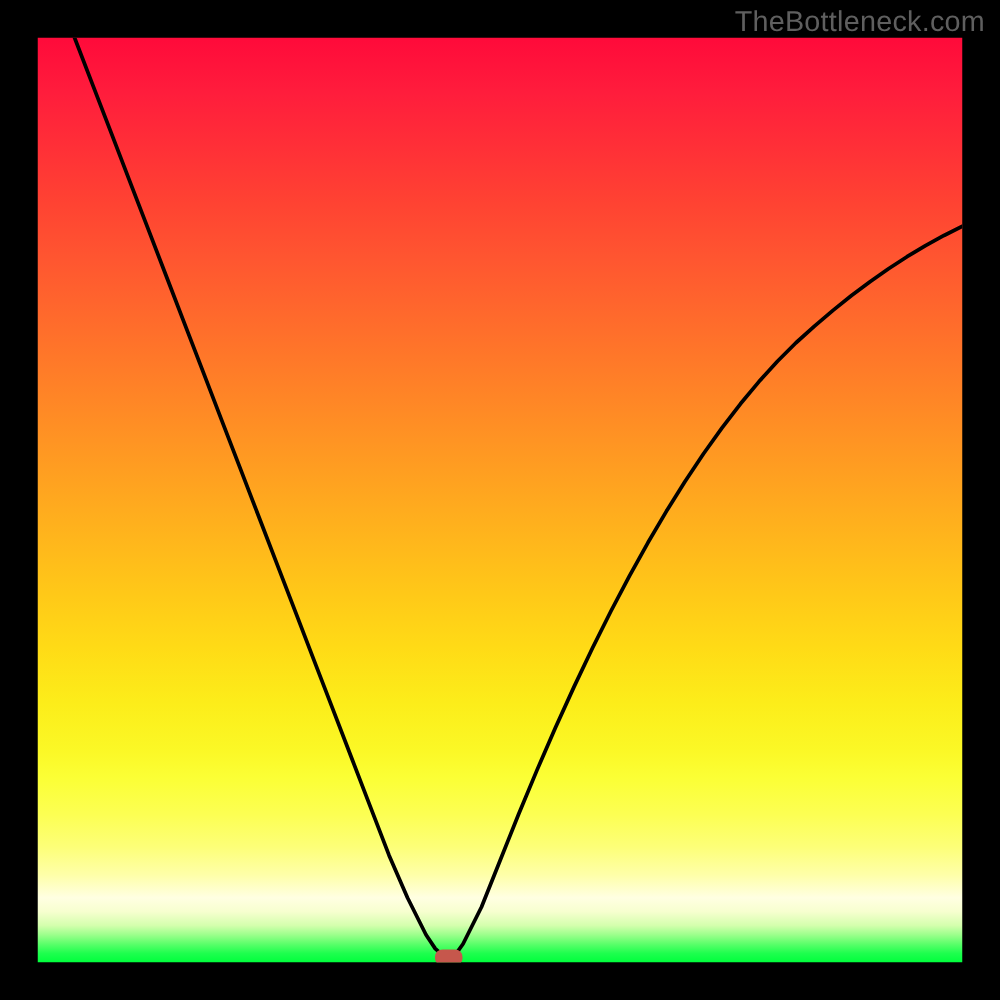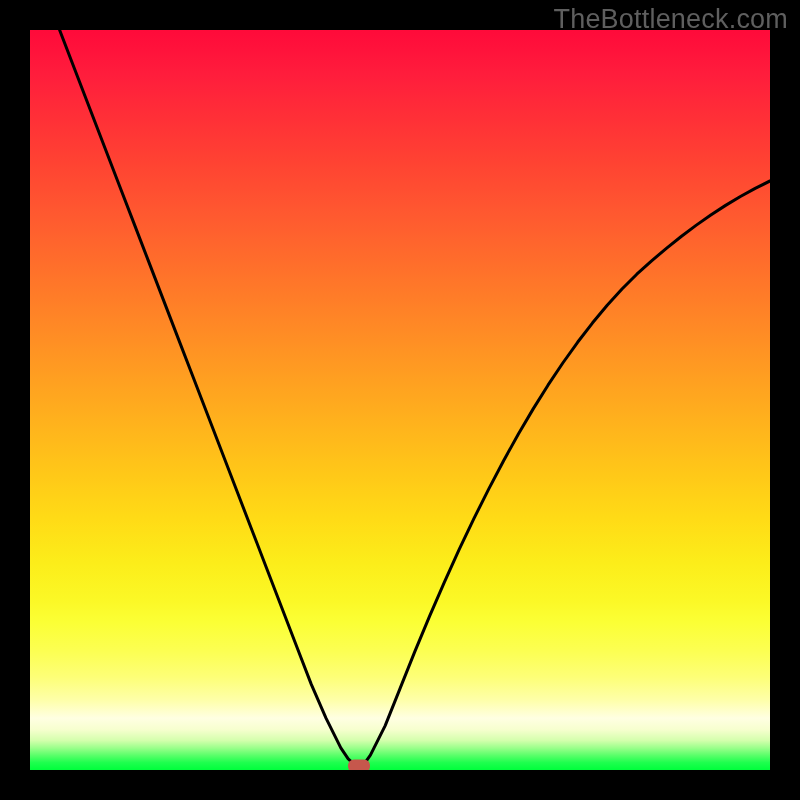--- a/index.html
+++ b/index.html
@@ -15,21 +15,21 @@
     position: relative;
     width: 800px;
     height: 800px;
     background: #000;
   }
   .watermark {
     position: absolute;
     top: 4px;
     right: 12px;
     color: #5f5f5f;
-    font-size: 27px;
+    font-size: 23px;
     font-weight: 500;
     letter-spacing: 0.2px;
     z-index: 10;
     margin-left: 32px;
   }
   .plot-area {
     position: absolute;
     left: 30px;
     top: 30px;
     width: 740px;

